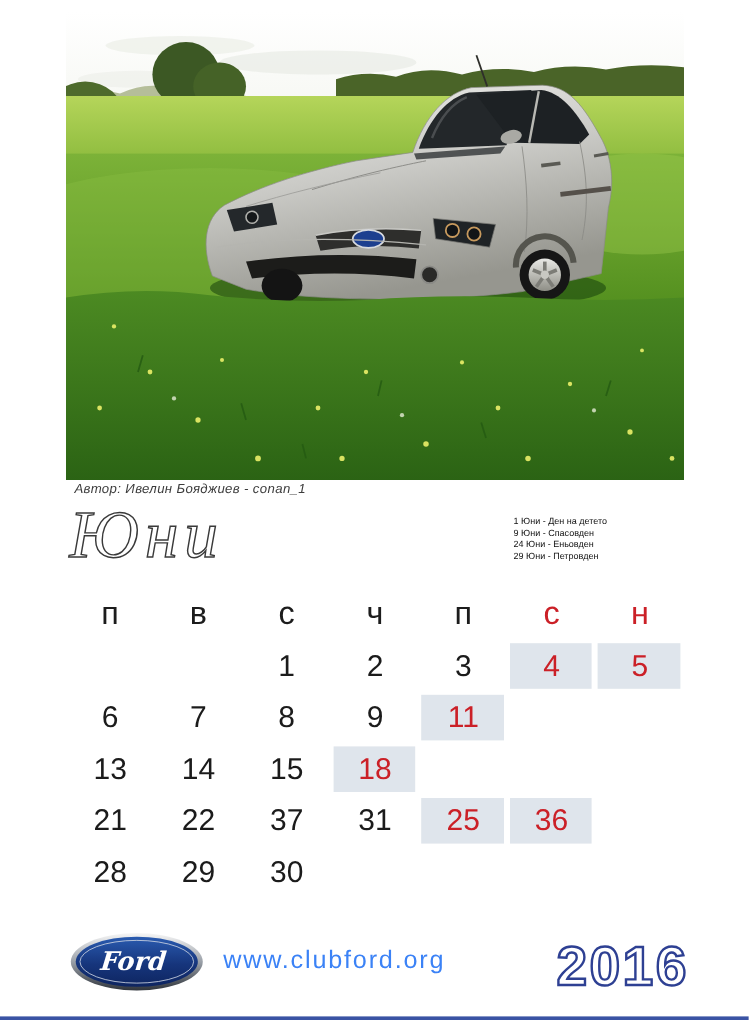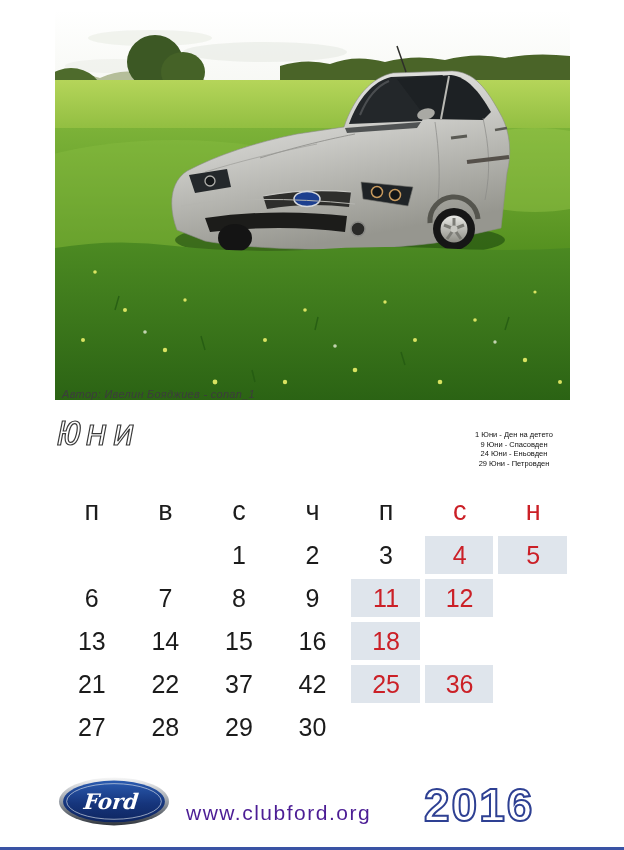--- a/index.html
+++ b/index.html
@@ -1,40 +1,40 @@
 <!DOCTYPE html>
 <html><head>
 <meta charset="utf-8">
 <style>
   html,body{margin:0;padding:0;}
   body{width:624px;height:850px;background:#ffffff;position:relative;overflow:hidden;
        font-family:"Liberation Sans",sans-serif;}
   .photo{position:absolute;left:55px;top:10px;width:515px;height:390px;}
   .photo svg{display:block;width:100%;height:100%;}
-  .caption{position:absolute;left:62px;top:388px;font-size:11px;font-style:italic;
+  .caption{position:absolute;left:62px;top:402px;font-size:11px;font-style:italic;
            color:#3c3c3c;letter-spacing:.3px;}
-  .month-title{position:absolute;left:58px;top:414px;font-family:Liberation Mono, monospace;
-           font-style:italic;font-size:37px;letter-spacing:5px;color:transparent;
+  .month-title{position:absolute;left:58px;top:414px;font-family:Liberation Serif, serif;
+           font-style:italic;font-size:56px;letter-spacing:5px;color:transparent;
            -webkit-text-stroke:1.2px #3a3a3a;}
   @supports not (-webkit-text-stroke:1px black){.month-title{color:#555;}}
-  .holidays{position:absolute;left:428px;top:430px;width:172px;text-align:center;
+  .holidays{position:absolute;left:428px;top:430px;width:172px;text-align:left;
            font-size:7.5px;line-height:9.6px;color:#101010;}
   .grid{position:absolute;left:55px;top:488px;width:515px;}
   .hdr-row{display:grid;grid-template-columns:repeat(7,1fr);height:46px;}
   .hdr-cell{display:flex;align-items:center;justify-content:center;font-size:27px;color:#1c1c1c;}
   .hdr-cell.wk{color:#cb2027;}
   .week-row{display:grid;grid-template-columns:repeat(7,1fr);height:43px;}
   .day-cell{position:relative;display:flex;align-items:center;justify-content:center;
            font-size:25px;color:#1b1b1b;}
   .day-cell.wk{color:#cb2027;}
   .day-cell .box{position:absolute;left:2px;right:3px;top:2px;bottom:3px;background:#dfe5ec;}
   .day-cell span{position:relative;}
   .ford-logo{position:absolute;left:58px;top:776px;width:112px;height:52px;}
-  .site{position:absolute;left:186px;top:789px;font-size:21px;letter-spacing:1.5px;color:#4c1d95;margin-top:12px;}
-  .year{position:absolute;left:424px;top:778px;width:150px;text-align:left;font-size:46px;
+  .site{position:absolute;left:186px;top:789px;font-size:21px;letter-spacing:1.5px;color:#3b82f6;}
+  .year{position:absolute;left:424px;top:778px;width:150px;text-align:right;font-size:46px;
         font-weight:bold;letter-spacing:2px;color:transparent;-webkit-text-stroke:2px #2e4093;}
   @supports not (-webkit-text-stroke:1px black){.year{color:#2e4093;}}
   .bottom-line{position:absolute;left:0;bottom:0;width:100%;height:3px;background:#3a53a4;}
 </style>
 </head>
 <body>
 
 <div class="photo">
   <svg viewBox="0 0 515 390" preserveAspectRatio="none">
     <defs>
@@ -235,69 +235,59 @@
         <div class="day-cell">
           <span>8</span>
         </div>
         <div class="day-cell">
           <span>9</span>
         </div>
         <div class="day-cell wk">
           <div class="box"></div>
           <span>11</span>
         </div>
-        <div class="day-cell wk">
-          <div class="box"></div>
-          <span>12</span>
-        </div>
       </div>
       <div class="week-row">
         <div class="day-cell">
           <span>13</span>
         </div>
         <div class="day-cell">
           <span>14</span>
         </div>
         <div class="day-cell">
           <span>15</span>
         </div>
-        <div class="day-cell">
-          <span>16</span>
-        </div>
         <div class="day-cell wk">
           <div class="box"></div>
           <span>18</span>
         </div>
       </div>
       <div class="week-row">
         <div class="day-cell">
           <span>21</span>
         </div>
         <div class="day-cell">
           <span>22</span>
         </div>
         <div class="day-cell">
           <span>37</span>
         </div>
         <div class="day-cell">
-          <span>42</span>
+          <span>31</span>
         </div>
         <div class="day-cell wk">
           <div class="box"></div>
           <span>25</span>
         </div>
         <div class="day-cell wk">
           <div class="box"></div>
           <span>36</span>
         </div>
       </div>
       <div class="week-row">
-        <div class="day-cell">
-          <span>27</span>
-        </div>
         <div class="day-cell">
           <span>28</span>
         </div>
         <div class="day-cell">
           <span>29</span>
         </div>
         <div class="day-cell">
           <span>30</span>
         </div>
         <div class="day-cell">

